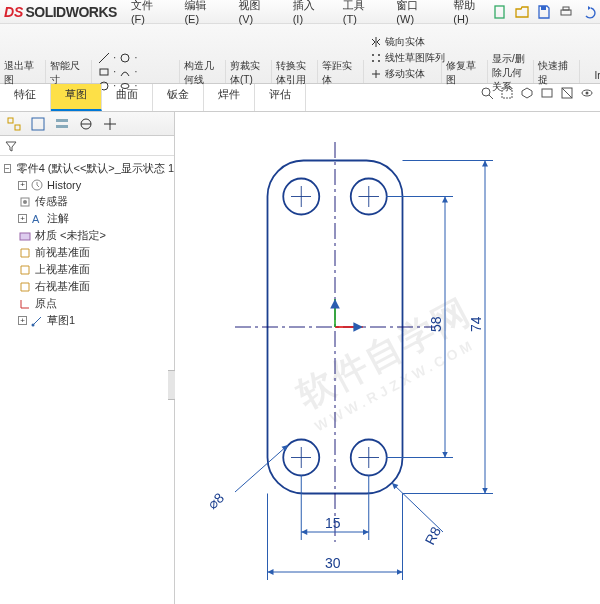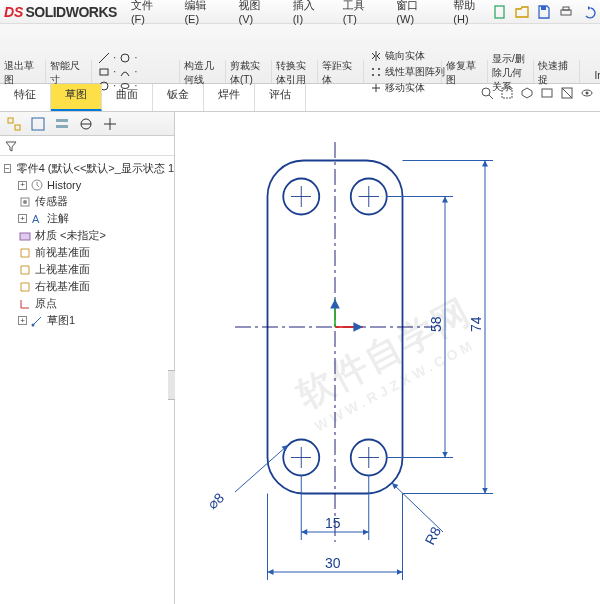--- a/index.html
+++ b/index.html
@@ -156,21 +156,21 @@
       </svg>
     <span>转换实体引用</span>
   </div>
   <div class="rgroup big">
     <svg class="ricn" viewBox="0 0 24 24">
         <path d="M5 18c0-7 5-12 12-12" fill="none" stroke="#333"></path>
         <path d="M8 18c0-5 4-9 9-9" fill="none" stroke="#888"></path>
       </svg>
     <span>等距实体</span>
   </div>
-  <div class="rgroup small" style="min-width:78px;">
+  <div class="rgroup small" style="min-width:78px;justify-content:flex-end;">
     <div class="rrow">
         <svg class="micn" viewBox="0 0 12 12">
           <path d="M6 1v10M2 3l3 3-3 3M10 3l-3 3 3 3" stroke="#333" fill="none"></path>
         </svg>
         <span>镜向实体</span>
       </div>
     <div class="rrow">
         <svg class="micn" viewBox="0 0 12 12">
           <circle cx="3" cy="3" r="1" fill="#333"></circle>
           <circle cx="9" cy="3" r="1" fill="#333"></circle>

